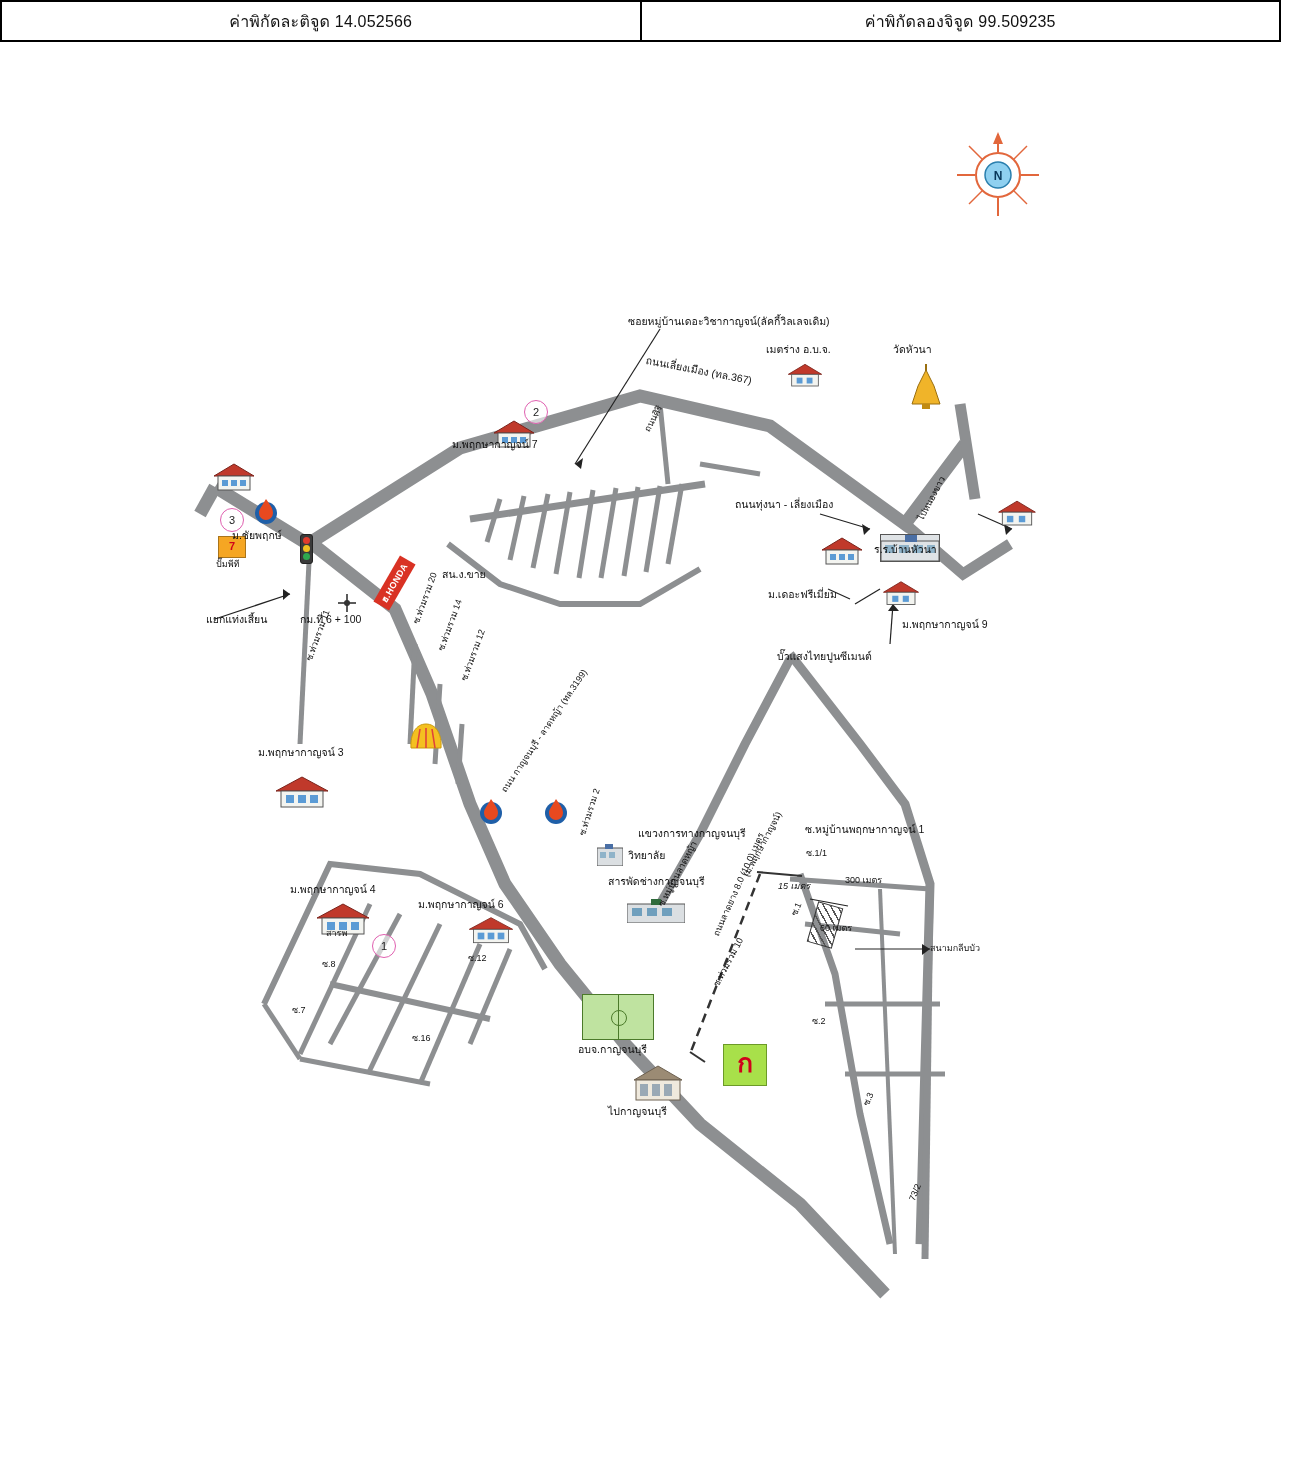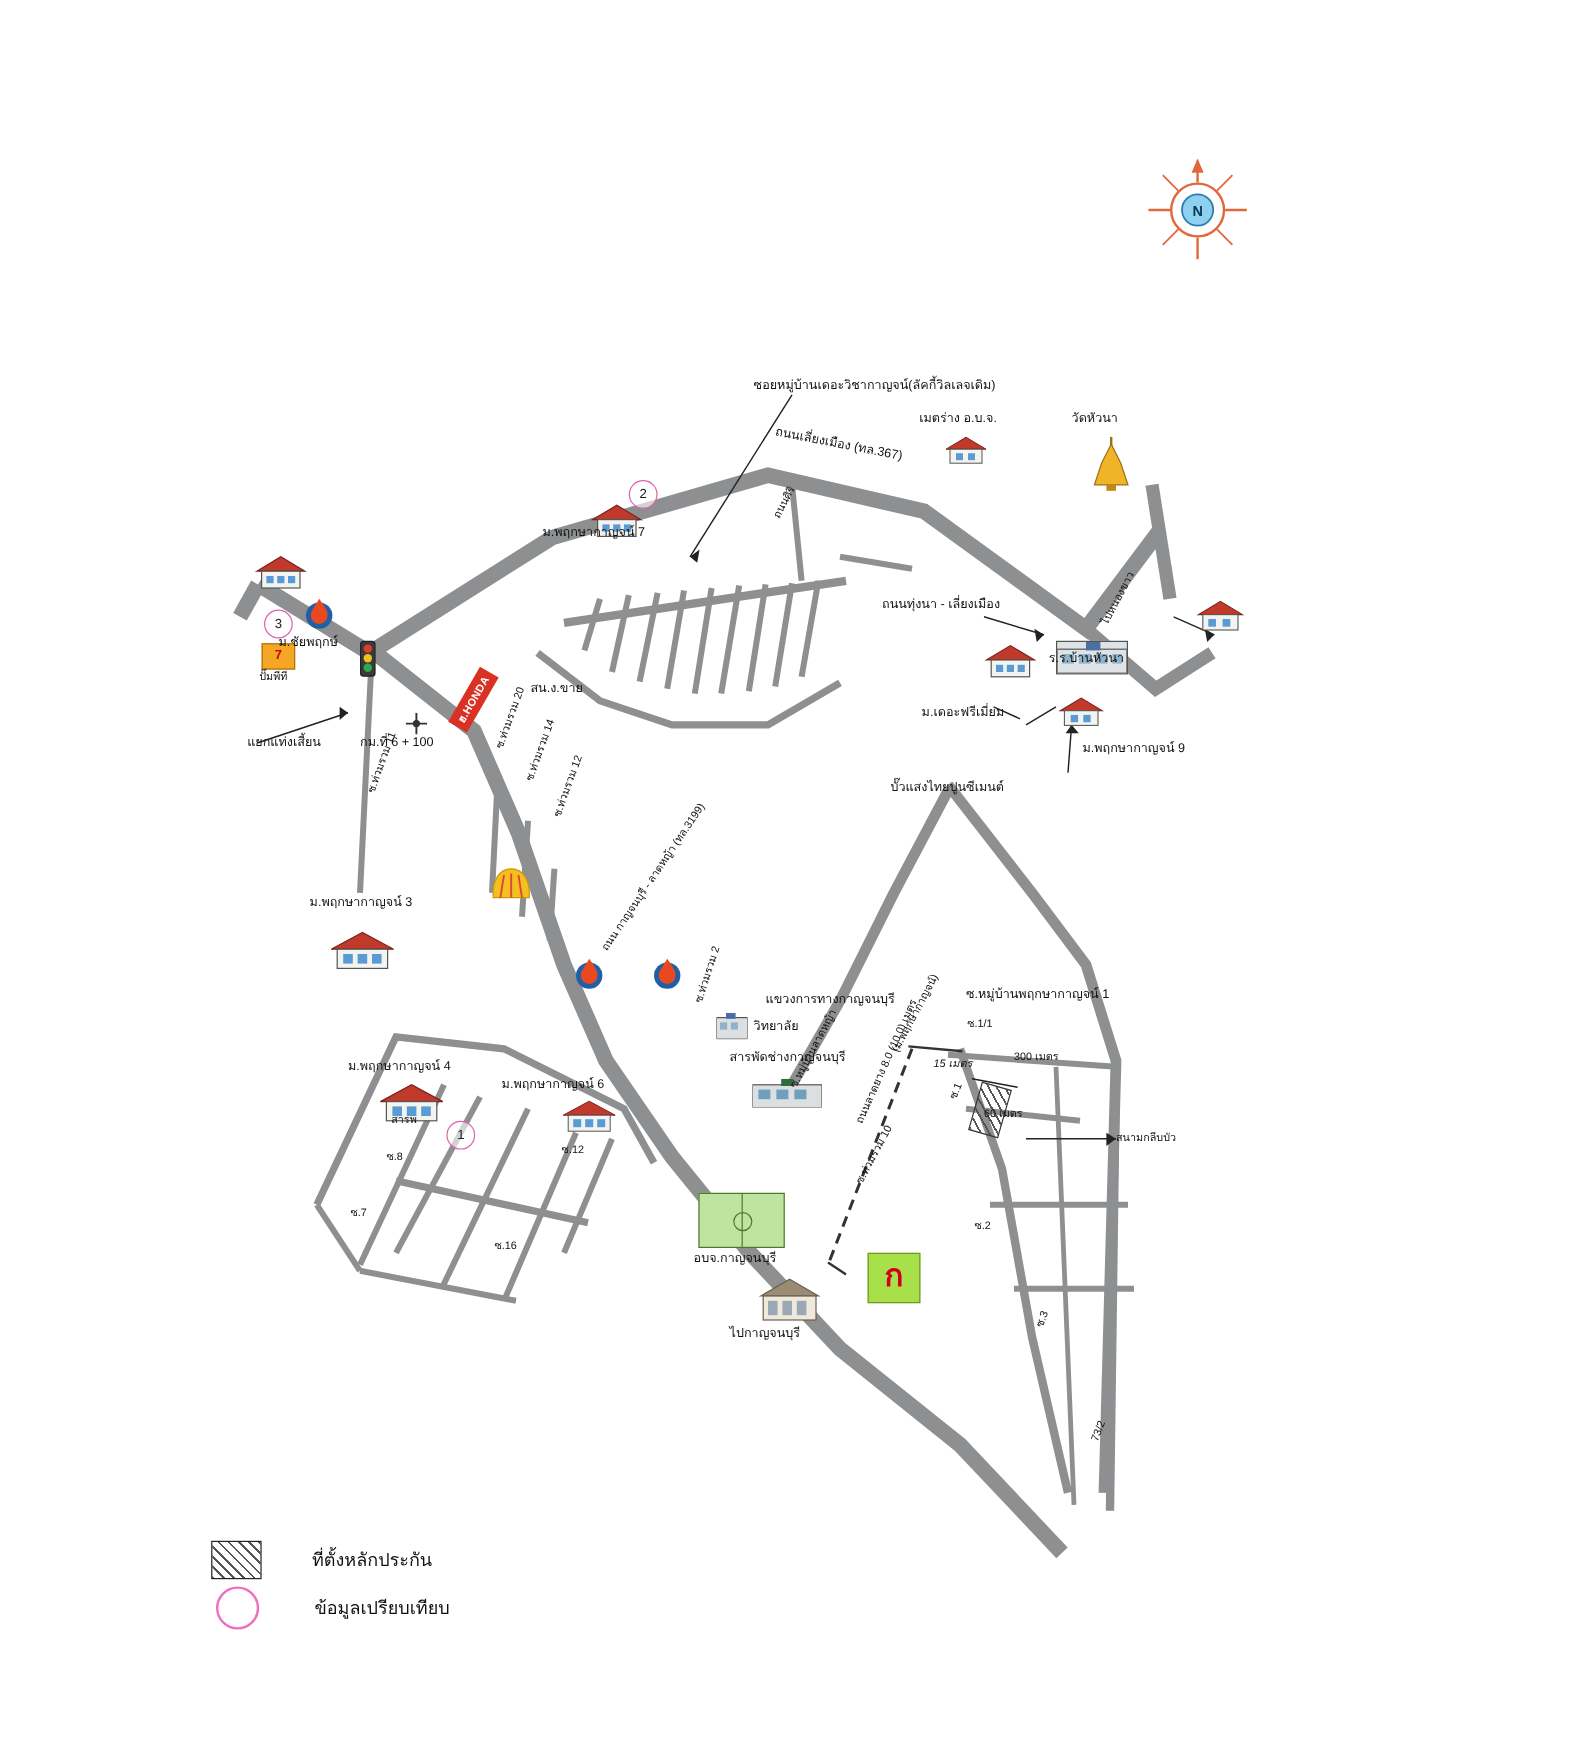--- a/index.html
+++ b/index.html
@@ -189,20 +189,24 @@
     background: #dfe3e6;
     border: 1px solid #555;
   }
   svg { display: block; }
 </style>
 </head>
 <body>
 
 <div id="page">
 
+  <div class="header">
+    <div class="header-cell left">ค่าพิกัดละติจูด  14.052566</div>
+    <div class="header-cell">ค่าพิกัดลองจิจูด  99.509235</div>
+  </div>
 
   <div id="map">
 
     <svg width="1281" height="1419" style="position:absolute;left:0;top:0;">
       <g stroke="#8d8f91" fill="none" stroke-linecap="butt">
 
         <path d="M215 443 L308 500 L460 404 L640 352 L770 382 L905 480 L965 400" stroke-width="13"></path>
 
         <path d="M905 480 L963 530 L1010 500" stroke-width="11"></path>
         <path d="M960 360 L975 455" stroke-width="11"></path>
@@ -485,21 +489,21 @@
     <div class="lbl" style="left:192px;top:486px;margin-left:40px;">ม.ชัยพฤกษ์</div>
     <div class="lbl sm" style="left:216px;top:516px;">ปั๊มพีที</div>
     <div class="lbl" style="left:206px;top:570px;">แยกแท่งเสี้ยน</div>
     <div class="lbl" style="left:300px;top:570px;">กม.ที่ 6 + 100</div>
     <div class="lbl" style="left:442px;top:525px;">สน.ง.ขาย</div>
     <div class="lbl" style="left:735px;top:455px;">ถนนทุ่งนา - เลี่ยงเมือง</div>
     <div class="lbl" style="left:874px;top:500px;">ร.ร.บ้านหัวนา</div>
     <div class="lbl" style="left:768px;top:545px;">ม.เดอะฟรีเมี่ยม</div>
     <div class="lbl" style="left:902px;top:575px;">ม.พฤกษากาญจน์ 9</div>
     <div class="lbl sm" style="left:908px;top:450px;transform:rotate(-62deg);">ไปหนองขาว</div>
-    <div class="lbl" style="left:742px;top:607px;">บั๊วแสงไทยปูนซีเมนต์</div>
+    <div class="lbl" style="left:777px;top:607px;">บั๊วแสงไทยปูนซีเมนต์</div>
 
     <div class="lbl sm" style="left:305px;top:615px;transform:rotate(-70deg);transform-origin:left top;">ซ.ท่วมรวม 11</div>
     <div class="lbl sm" style="left:412px;top:578px;transform:rotate(-70deg);transform-origin:left top;">ซ.ท่วมรวม 20</div>
     <div class="lbl sm" style="left:437px;top:605px;transform:rotate(-70deg);transform-origin:left top;">ซ.ท่วมรวม 14</div>
     <div class="lbl sm" style="left:460px;top:635px;transform:rotate(-70deg);transform-origin:left top;">ซ.ท่วมรวม 12</div>
 
     <div class="lbl" style="left:258px;top:703px;">ม.พฤกษากาญจน์ 3</div>
     <div class="lbl" style="left:290px;top:840px;">ม.พฤกษากาญจน์ 4</div>
     <div class="lbl" style="left:418px;top:855px;">ม.พฤกษากาญจน์ 6</div>
     <div class="lbl sm" style="left:326px;top:885px;">สารพ</div>
@@ -524,25 +528,15 @@
     <div class="lbl sm" style="left:908px;top:1155px;transform:rotate(-68deg);transform-origin:left top;">73/2</div>
     <div class="lbl sm" style="left:820px;top:880px;">60 เมตร</div>
     <div class="lbl sm" style="left:778px;top:838px;font-style:italic;">15 เมตร</div>
     <div class="lbl sm" style="left:845px;top:832px;">300 เมตร</div>
     <div class="lbl sm" style="left:712px;top:890px;transform:rotate(-66deg);transform-origin:left top;">ถนนลาดยาง 8.0 (10.0) เมตร</div>
     <div class="lbl sm" style="left:930px;top:900px;">สนามกลีบบัว</div>
     <div class="lbl" style="left:578px;top:1000px;">อบจ.กาญจนบุรี</div>
     <div class="lbl" style="left:608px;top:1062px;">ไปกาญจนบุรี</div>
     <div class="lbl sm" style="left:828px;top:1160px;transform:rotate(50deg);transform-origin:left top;"></div>
 
-    <div class="legend">
-      <div class="legend-row">
-        <span class="legend-swatch"></span>
-        <span class="legend-text">ที่ตั้งหลักประกัน</span>
-      </div>
-      <div class="legend-row">
-        <span class="legend-circle"></span>
-        <span class="legend-text">ข้อมูลเปรียบเทียบ</span>
-      </div>
-    </div>
 
   </div>
 </div>
 
 </body></html>

